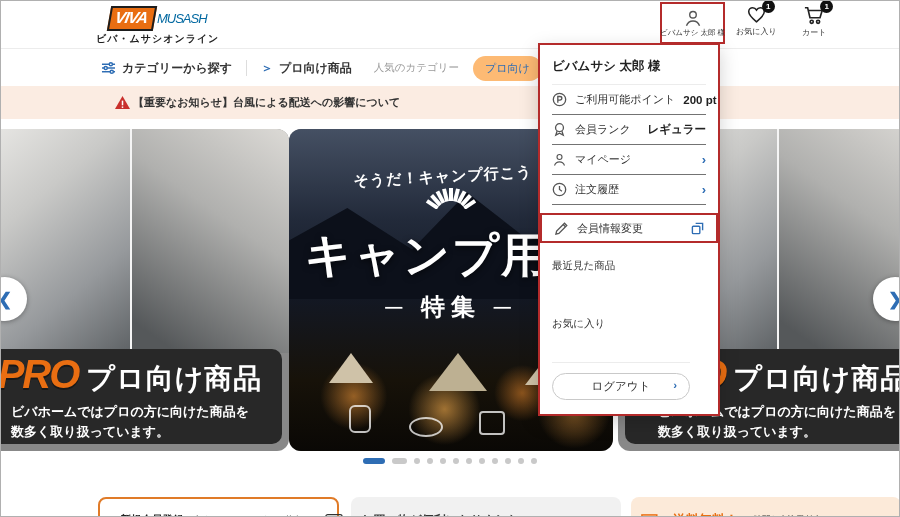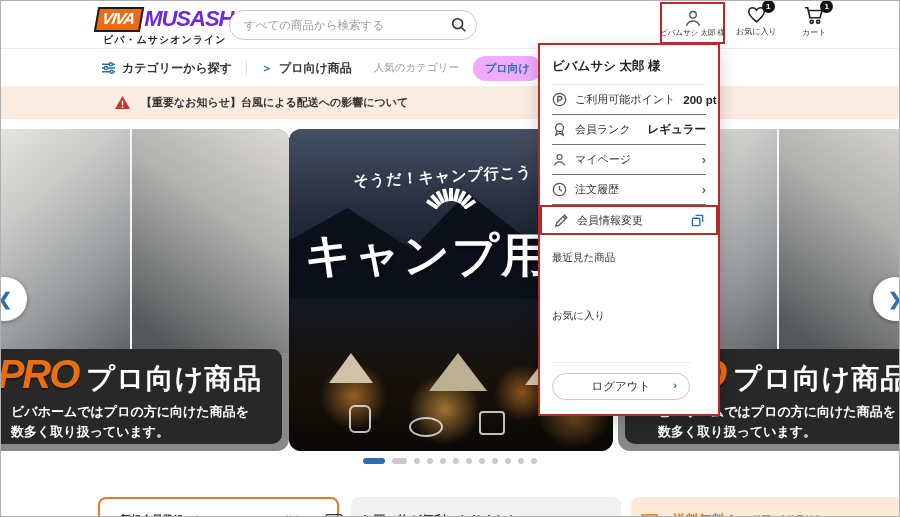--- a/index.html
+++ b/index.html
@@ -8,21 +8,21 @@
           border:1px solid #b0b0b0; overflow:hidden; }
 
   
   .header { position:absolute; top:0; left:0; right:0; height:48px; background:#fff;
             border-bottom:1px solid #ececec; z-index:5; }
   .logo { position:absolute; left:95px; top:5px; display:flex; flex-direction:column; align-items:center; cursor:pointer; }
   .logo-row { display:flex; align-items:center; }
   .logo-viva { background:#e96e12; color:#fff; font-weight:900; font-style:italic;
                font-size:16px; padding:1px 6px 2px 4px; transform:skewX(-10deg);
                border:2px solid #1d1d1d; letter-spacing:-1px; }
-  .logo-musash { color:#6d28d9; font-weight:700; font-style:italic; font-size:22px;
+  .logo-musash { color:#0369a1; font-weight:400; font-style:italic; font-size:13px;
                  letter-spacing:-1px; margin-left:2px; }
   .logo-sub { font-size:10px; font-weight:700; color:#1d1d1d; letter-spacing:1px; margin-top:1px; }
   .search { position:absolute; left:228px; top:9px; width:248px; height:30px;
             border:1px solid #c9c9c9; border-radius:16px; display:flex; align-items:center;
             padding:0 8px 0 14px; background:#fff; }
   .search input { flex:1; border:none; outline:none; font-size:11.5px; color:#555;
                   font-family:"Liberation Sans", sans-serif; background:transparent; }
   .search input::placeholder { color:#9a9a9a; }
   .search-btn { background:none; border:none; cursor:pointer; display:flex; align-items:center; }
 
@@ -42,25 +42,25 @@
   
   .nav { position:absolute; top:49px; left:0; right:16px; height:36px; background:#fff;
          display:flex; align-items:center; padding-left:100px; gap:14px; z-index:4; }
   .nav-link { display:flex; align-items:center; gap:6px; font-size:12px; font-weight:700;
               color:#333; cursor:pointer; white-space:nowrap; }
   .nav-sep { width:1px; height:16px; background:#ddd; }
   .blue { color:#2e6db4; }
   .popular { font-size:10.5px; color:#999; white-space:nowrap;text-align:right; }
   .pill { border-radius:14px; padding:5px 12px; font-size:11px; background:#ededed;
           color:#444; white-space:nowrap; cursor:pointer; }
-  .pill.active { background:#f0abfc; color:#2e6db4; font-weight:700; }
+  .pill.active { background:#fdba74; color:#2e6db4; font-weight:400; }
 
   
   .alert { position:absolute; top:85px; left:0; right:0; height:33px; background:#fbece2;
-           display:flex; align-items:center; padding-left:113px; gap:10px; z-index:3; }
+           display:flex; align-items:center; padding-left:113px; gap:2px; z-index:3; }
   .alert-text { font-size:11px; color:#333; font-weight:600; cursor:pointer; }
 
   
   .slide { position:absolute; top:128px; height:322px; border-radius:12px; overflow:hidden;
            background:#888; cursor:pointer; z-index:1; }
   .slide-left  { left:-30px; width:318px; }
   .slide-right { left:617px; width:318px; }
   .slide-camp  { left:288px; width:324px; }
   .photo-a { position:absolute; left:0; top:0; width:50%; height:224px;
              background:linear-gradient(140deg,#ecebe8 0%,#c9c9c7 35%,#96999c 70%,#5e6265 100%); }
@@ -120,21 +120,21 @@
   .dropdown { position:absolute; left:537px; top:42px; width:182px; height:373px; background:#fff;
               border:2px solid #b42b2b; box-shadow:0 6px 18px rgba(0,0,0,.18); z-index:20;
               padding:0 12px; }
   .dd-header { padding:13px 0 9px; font-size:12.5px; font-weight:700; color:#222;
                border-bottom:1px solid #ececec; }
   .dd-row { display:flex; align-items:center; gap:8px; height:30px;
             border-bottom:1px solid #737373; font-size:11px; color:#333; cursor:pointer; }
   .dd-row .lbl { flex:1; white-space:nowrap; }
   .dd-row .val { font-weight:700; font-size:11.5px; color:#222; white-space:nowrap; }
   .dd-chev { color:#2e6db4; font-weight:900; font-size:13px; }
-  .dd-row.highlight { margin:0 -12px; padding:0 12px; border:2px solid #b42b2b; height:30px; }
+  .dd-row.highlight { margin:8px -12px; padding:0 12px; border:2px solid #b42b2b; height:30px; }
   .dd-section { font-size:10.5px; color:#333; }
   .dd-recent { margin-top:16px; }
   .dd-fav { margin-top:44px; }
   .dd-logout-wrap { position:absolute; left:12px; right:28px; bottom:14px; border-top:1px solid #ececec;
                     padding-top:10px; }
   .dd-logout { position:relative; width:100%; height:27px; border:1px solid #c9c9c9; border-radius:15px;
                background:#fff; font-size:11.5px; color:#333; cursor:pointer;
                font-family:"Liberation Sans", sans-serif; }
   .dd-logout .chev { position:absolute; right:12px; top:5px; color:#2e6db4; font-weight:900; }
 
@@ -159,31 +159,20 @@
 
   <div class="header">
     <div class="logo">
       <div class="logo-row">
         <span class="logo-viva">VIVA</span>
         <span class="logo-musash">MUSASH</span>
       </div>
       <span class="logo-sub">ビバ・ムサシオンライン</span>
     </div>
 
-    <div class="search">
-      <input type="text" placeholder="すべての商品から検索する" style="">
-      <button class="search-btn">
-        <span>
-          <svg width="18" height="18" viewBox="0 0 20 20" fill="none" stroke="#333" stroke-width="1.8">
-            <circle cx="8.5" cy="8.5" r="5.5"></circle>
-              <line x1="12.8" y1="12.8" x2="17" y2="17"></line>
-          </svg>
-        </span>
-      </button>
-    </div>
 
     <div class="hdr-item" style="left:735px;">
       <span class="icon-wrap">
         <span>
           <svg width="21" height="19" viewBox="0 0 24 22" fill="none" stroke="#222" stroke-width="1.8">
             <path d="M12 19.5C6.5 15 3 11.6 3 7.9 3 5.2 5.1 3.2 7.6 3.2c1.8 0 3.4 1 4.4 2.6 1-1.6 2.6-2.6 4.4-2.6 2.5 0 4.6 2 4.6 4.7 0 3.7-3.5 7.1-9 11.6z"></path>
           </svg>
         </span>
         <span class="badge">1</span>
       </span>
@@ -286,20 +275,21 @@
           <rect x="74" y="2" width="2" height="11" fill="#fff" transform="rotate(-14 75 30)"></rect>
           <rect x="74" y="2" width="2" height="11" fill="#fff"></rect>
           <rect x="74" y="2" width="2" height="11" fill="#fff" transform="rotate(14 75 30)"></rect>
           <rect x="74" y="2" width="2" height="11" fill="#fff" transform="rotate(28 75 30)"></rect>
           <rect x="74" y="2" width="2" height="11" fill="#fff" transform="rotate(42 75 30)"></rect>
           <rect x="74" y="2" width="2" height="11" fill="#fff" transform="rotate(56 75 30)"></rect>
         </g>
       </svg>
     </div>
     <div class="camp-title">キャンプ用品</div>
+    <div class="camp-sub">特集</div>
   </div>
 
   <div class="slide slide-right">
     <div class="photo-a"></div>
     <div class="photo-b"></div>
     <div class="dark-panel">
       <div class="pro-row">
         <span class="pro-word">PRO</span>
         <span class="pro-title">プロ向け商品</span>
       </div>

